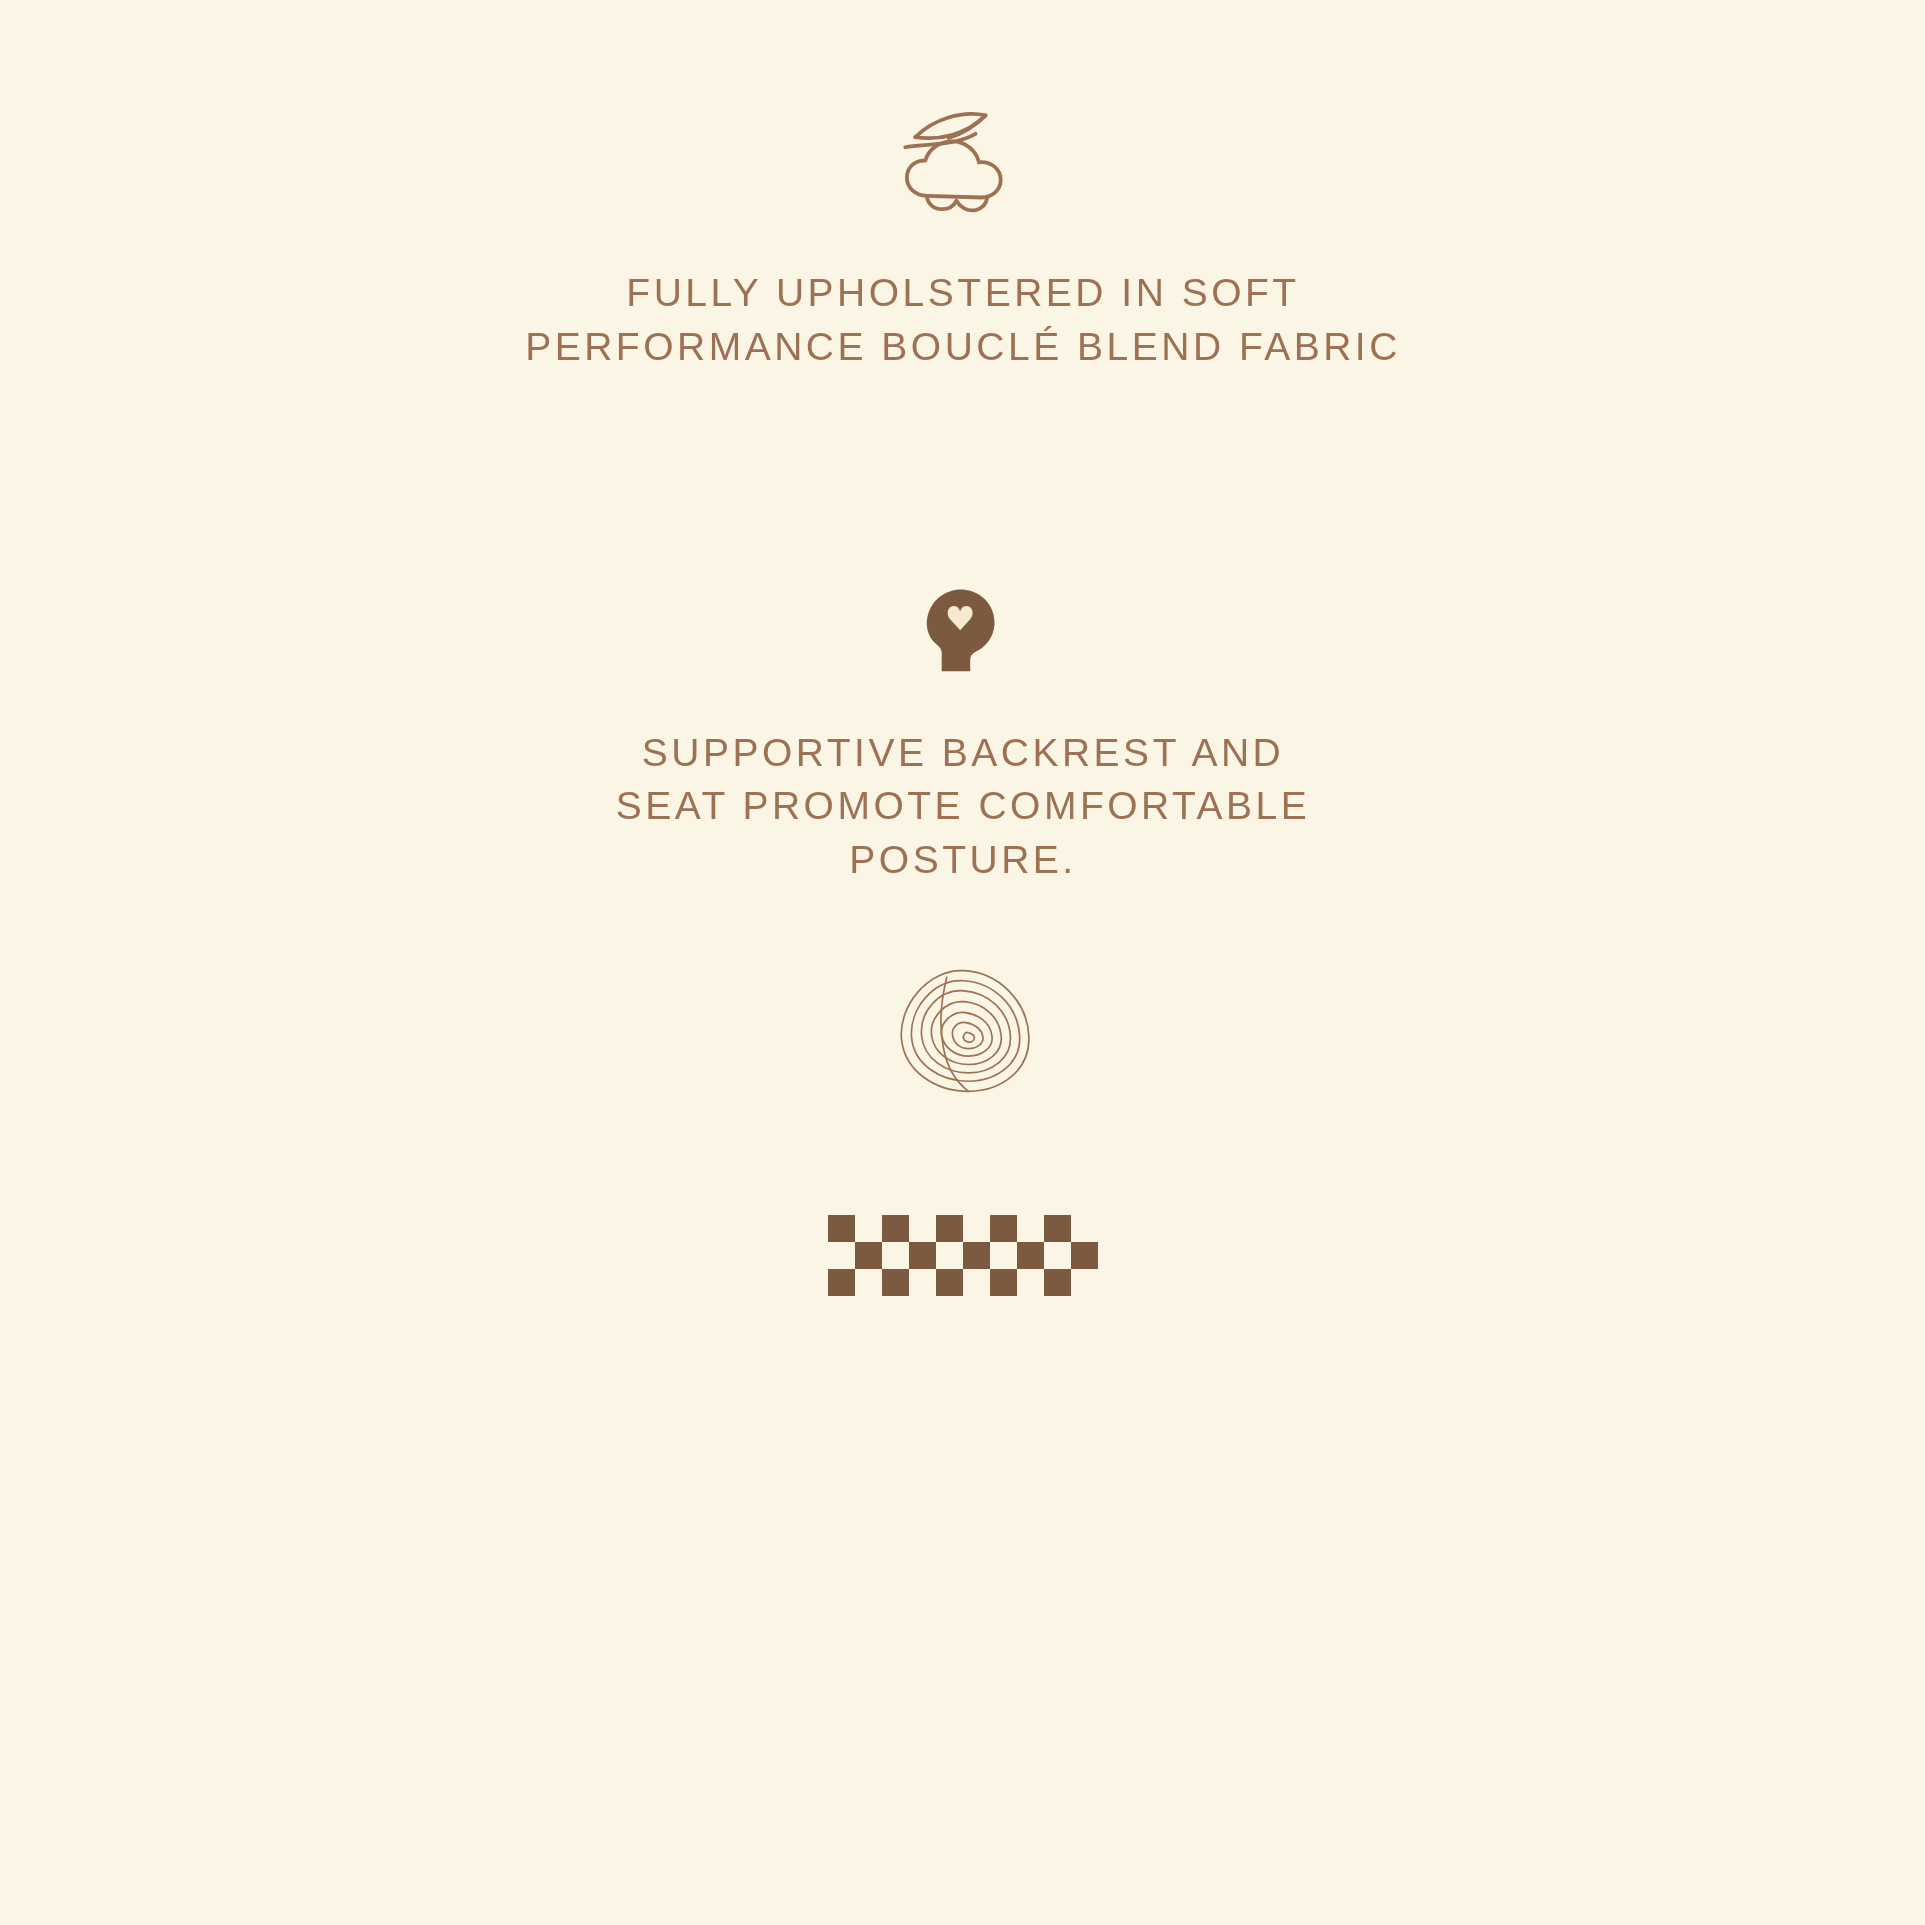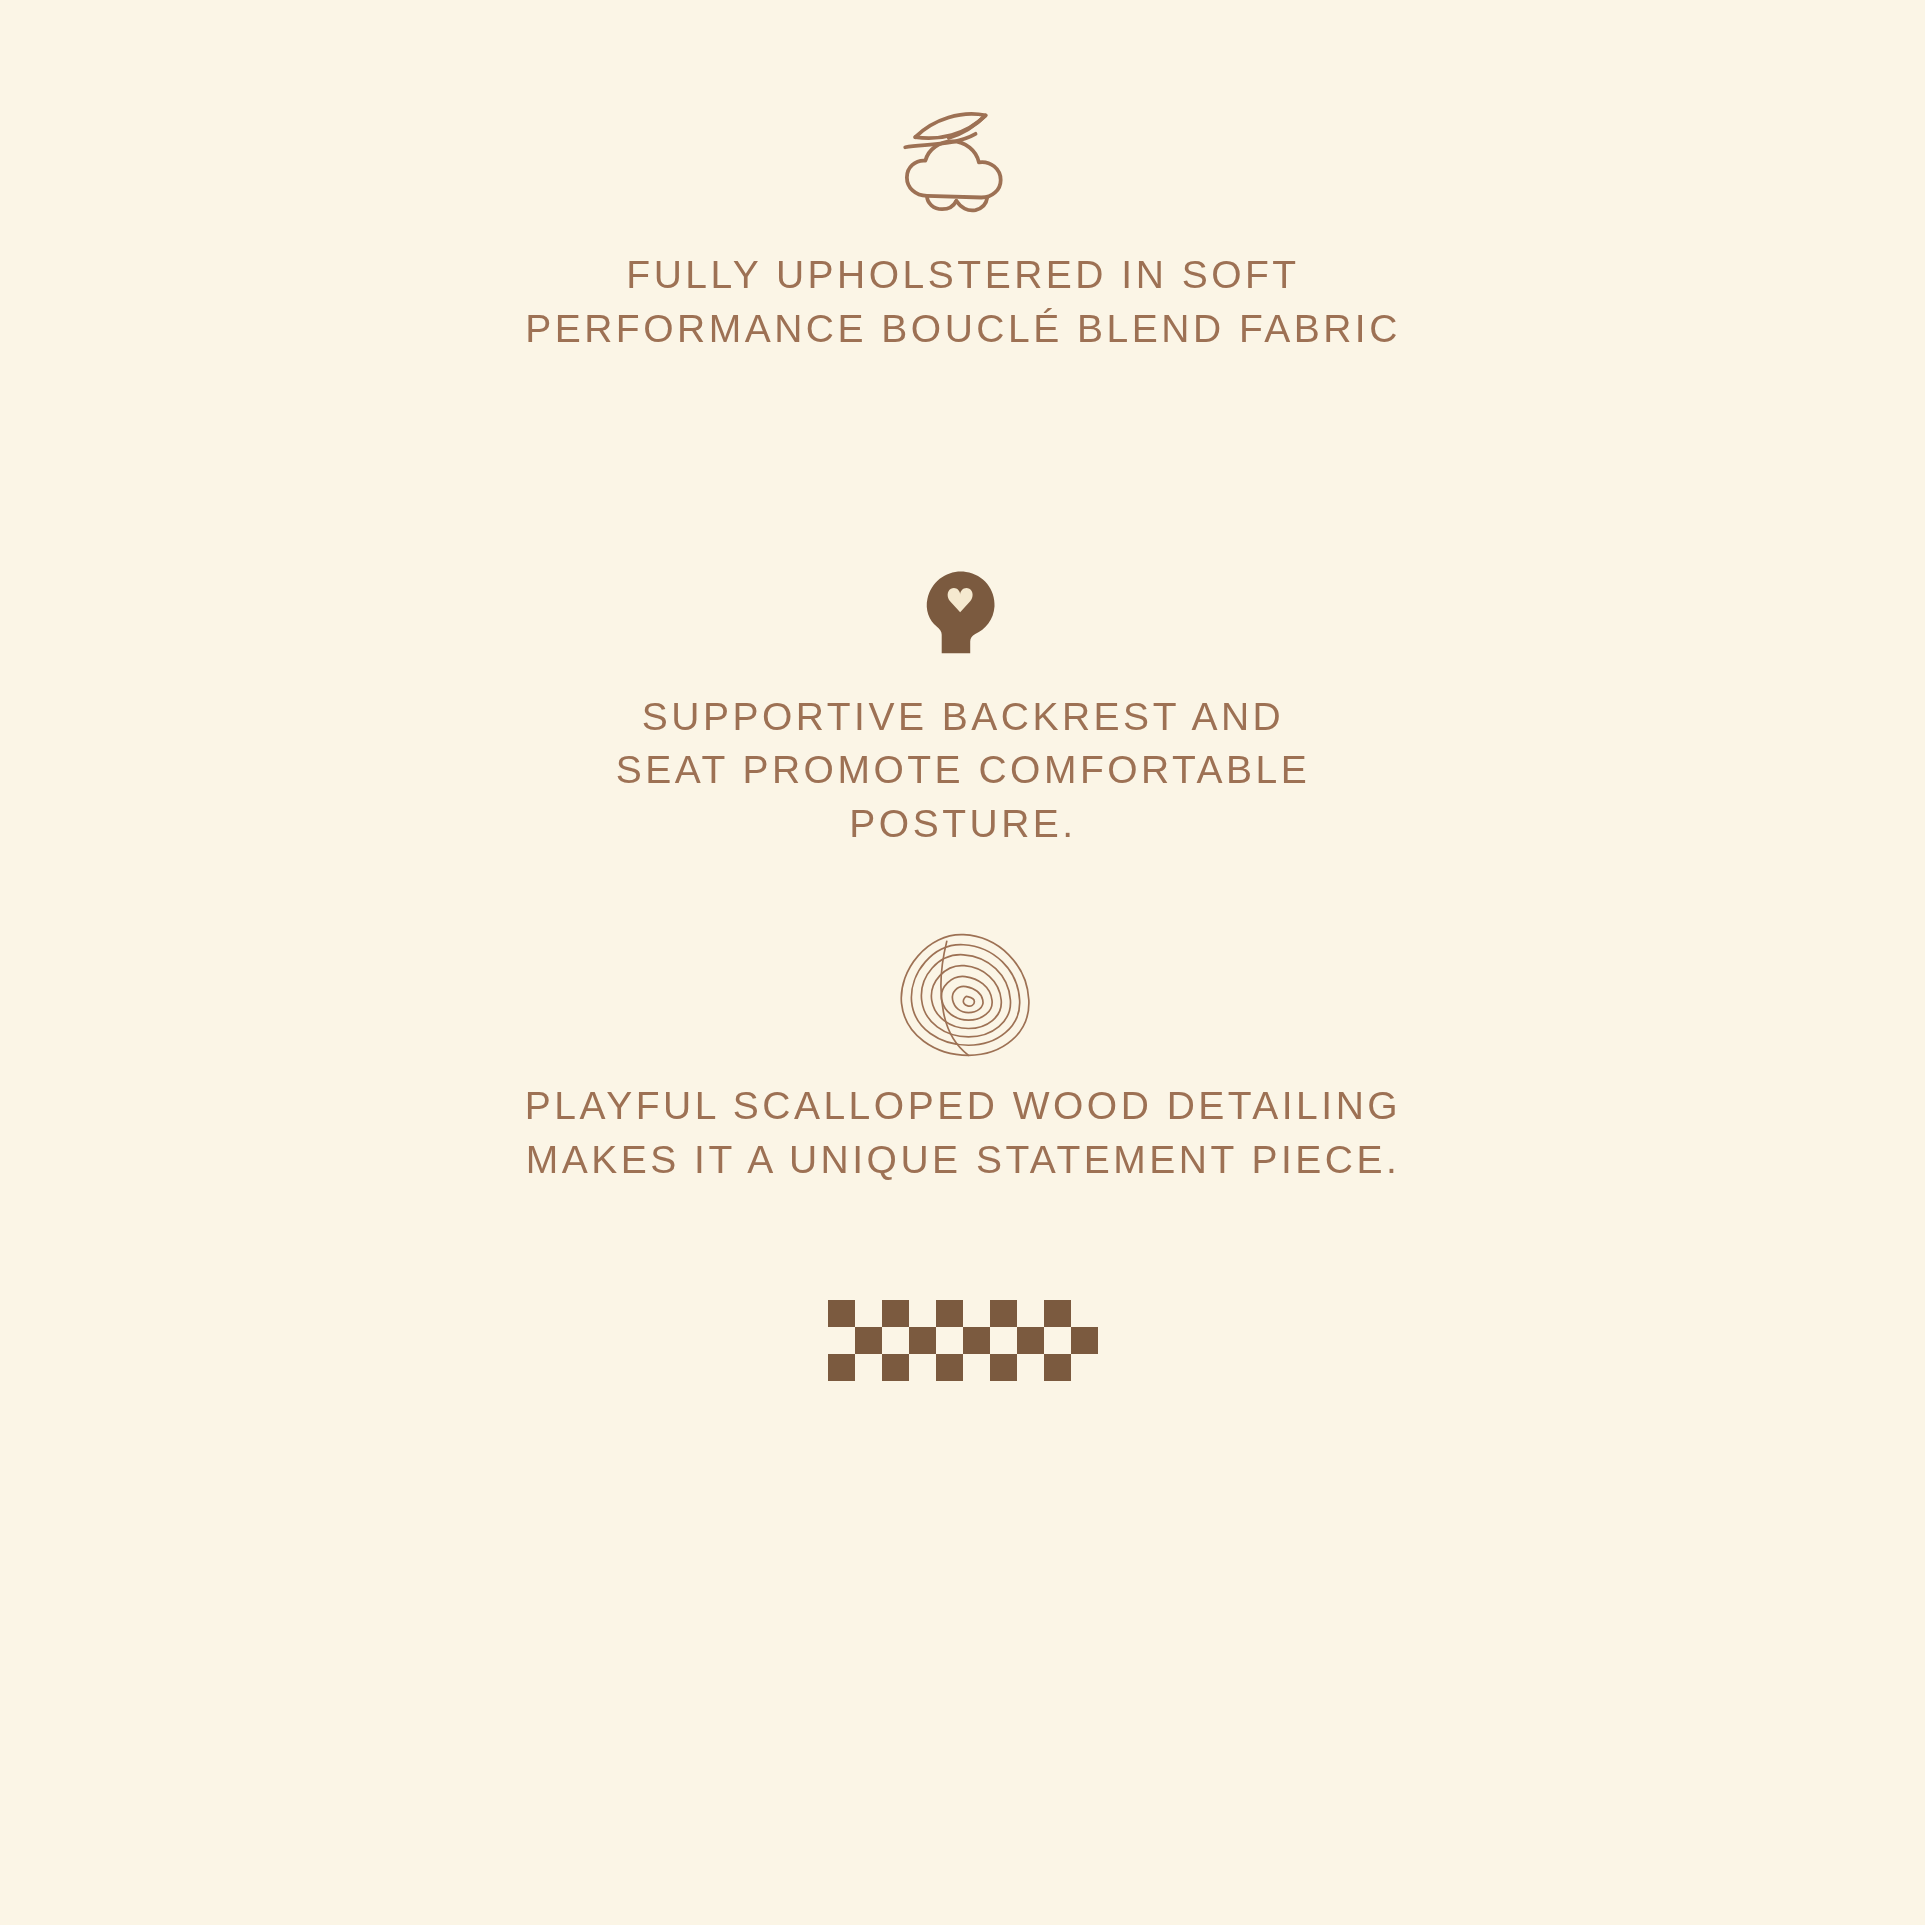--- a/index.html
+++ b/index.html
@@ -34,21 +34,21 @@
   }
 
   .feature-icon {
     display: flex;
     align-items: center;
     justify-content: center;
     height: 143px;
   }
 
   .feature-text {
-    margin-top: 13px;
+    margin-top: 31px;
     color: #9d7154;
     font-size: 39px;
     letter-spacing: 3.5px;
     line-height: 1.38;
     text-transform: uppercase;
     white-space: pre-line;
     font-weight: 400;
   }
 
   .gap-1 { height: 91px; }
@@ -111,22 +111,20 @@
         <path d="M90 8 C132 10 166 44 168 86 C170 126 136 152 96 152 C56 152 20 128 16 90 C12 50 48 6 90 8 Z"></path>
         <path d="M90 20 C126 22 155 50 157 86 C159 118 130 140 96 140 C62 140 31 120 28 88 C25 54 54 18 90 20 Z"></path>
         <path d="M90 32 C120 34 144 56 146 86 C148 112 124 130 96 130 C68 130 43 113 40 86 C37 58 60 30 90 32 Z"></path>
         <path d="M91 45 C114 47 133 63 135 86 C137 106 118 120 96 120 C74 120 55 106 52 86 C49 65 68 43 91 45 Z"></path>
         <path d="M92 58 C108 60 122 70 124 86 C126 100 112 110 96 110 C80 110 67 100 64 86 C61 71 76 56 92 58 Z"></path>
         <path d="M93 70 C103 72 111 77 113 86 C115 95 106 101 96 101 C86 101 79 95 77 86 C75 77 83 68 93 70 Z"></path>
         <path d="M95 82 C100 83 103 85 103 88 C103 92 99 94 95 93 C91 92 89 89 90 86 C91 83 93 81 95 82 Z"></path>
         <path d="M70 16 C64 40 60 70 66 100 C70 122 80 140 96 152"></path>
       </svg>
     </div>
-    <div class="feature-text">Playful scalloped wood detailing
-makes it a unique statement piece.</div>
   </div>
 
   <div class="gap-4"></div>
 
   <div class="feature">
     <div class="feature-icon">
       <div class="checker">
         <i class="on"></i>
           <i class="off"></i>
           <i class="on"></i>

